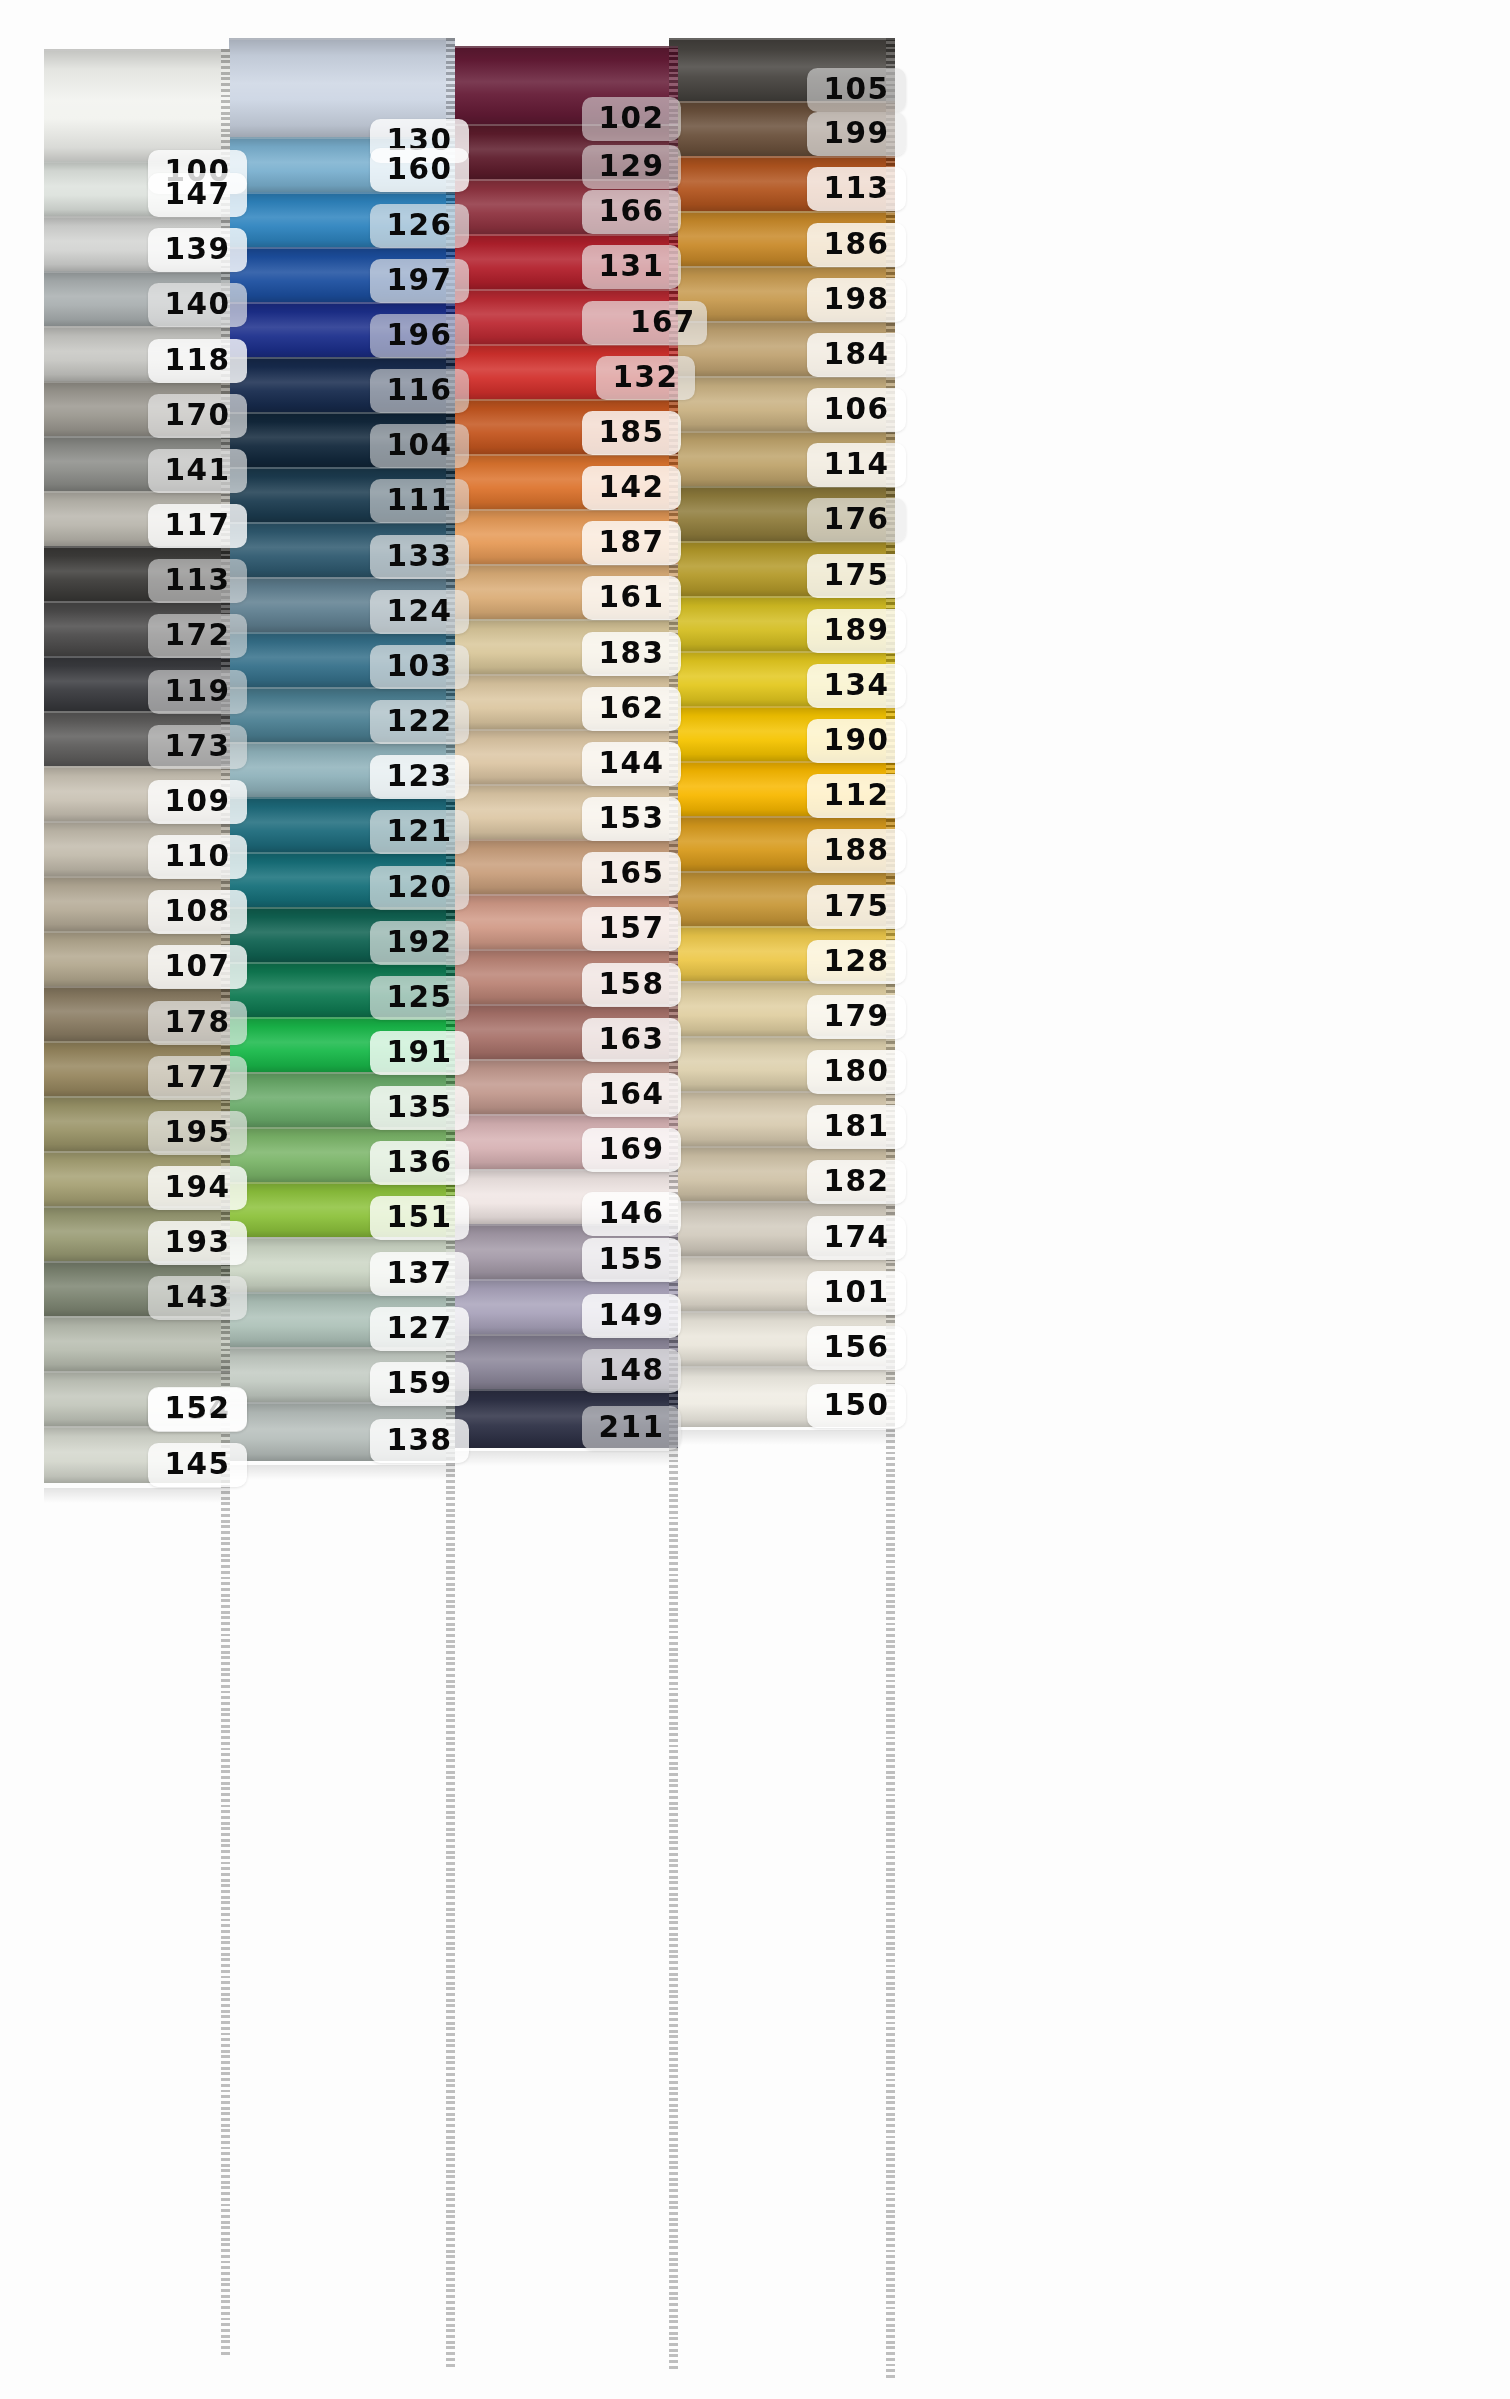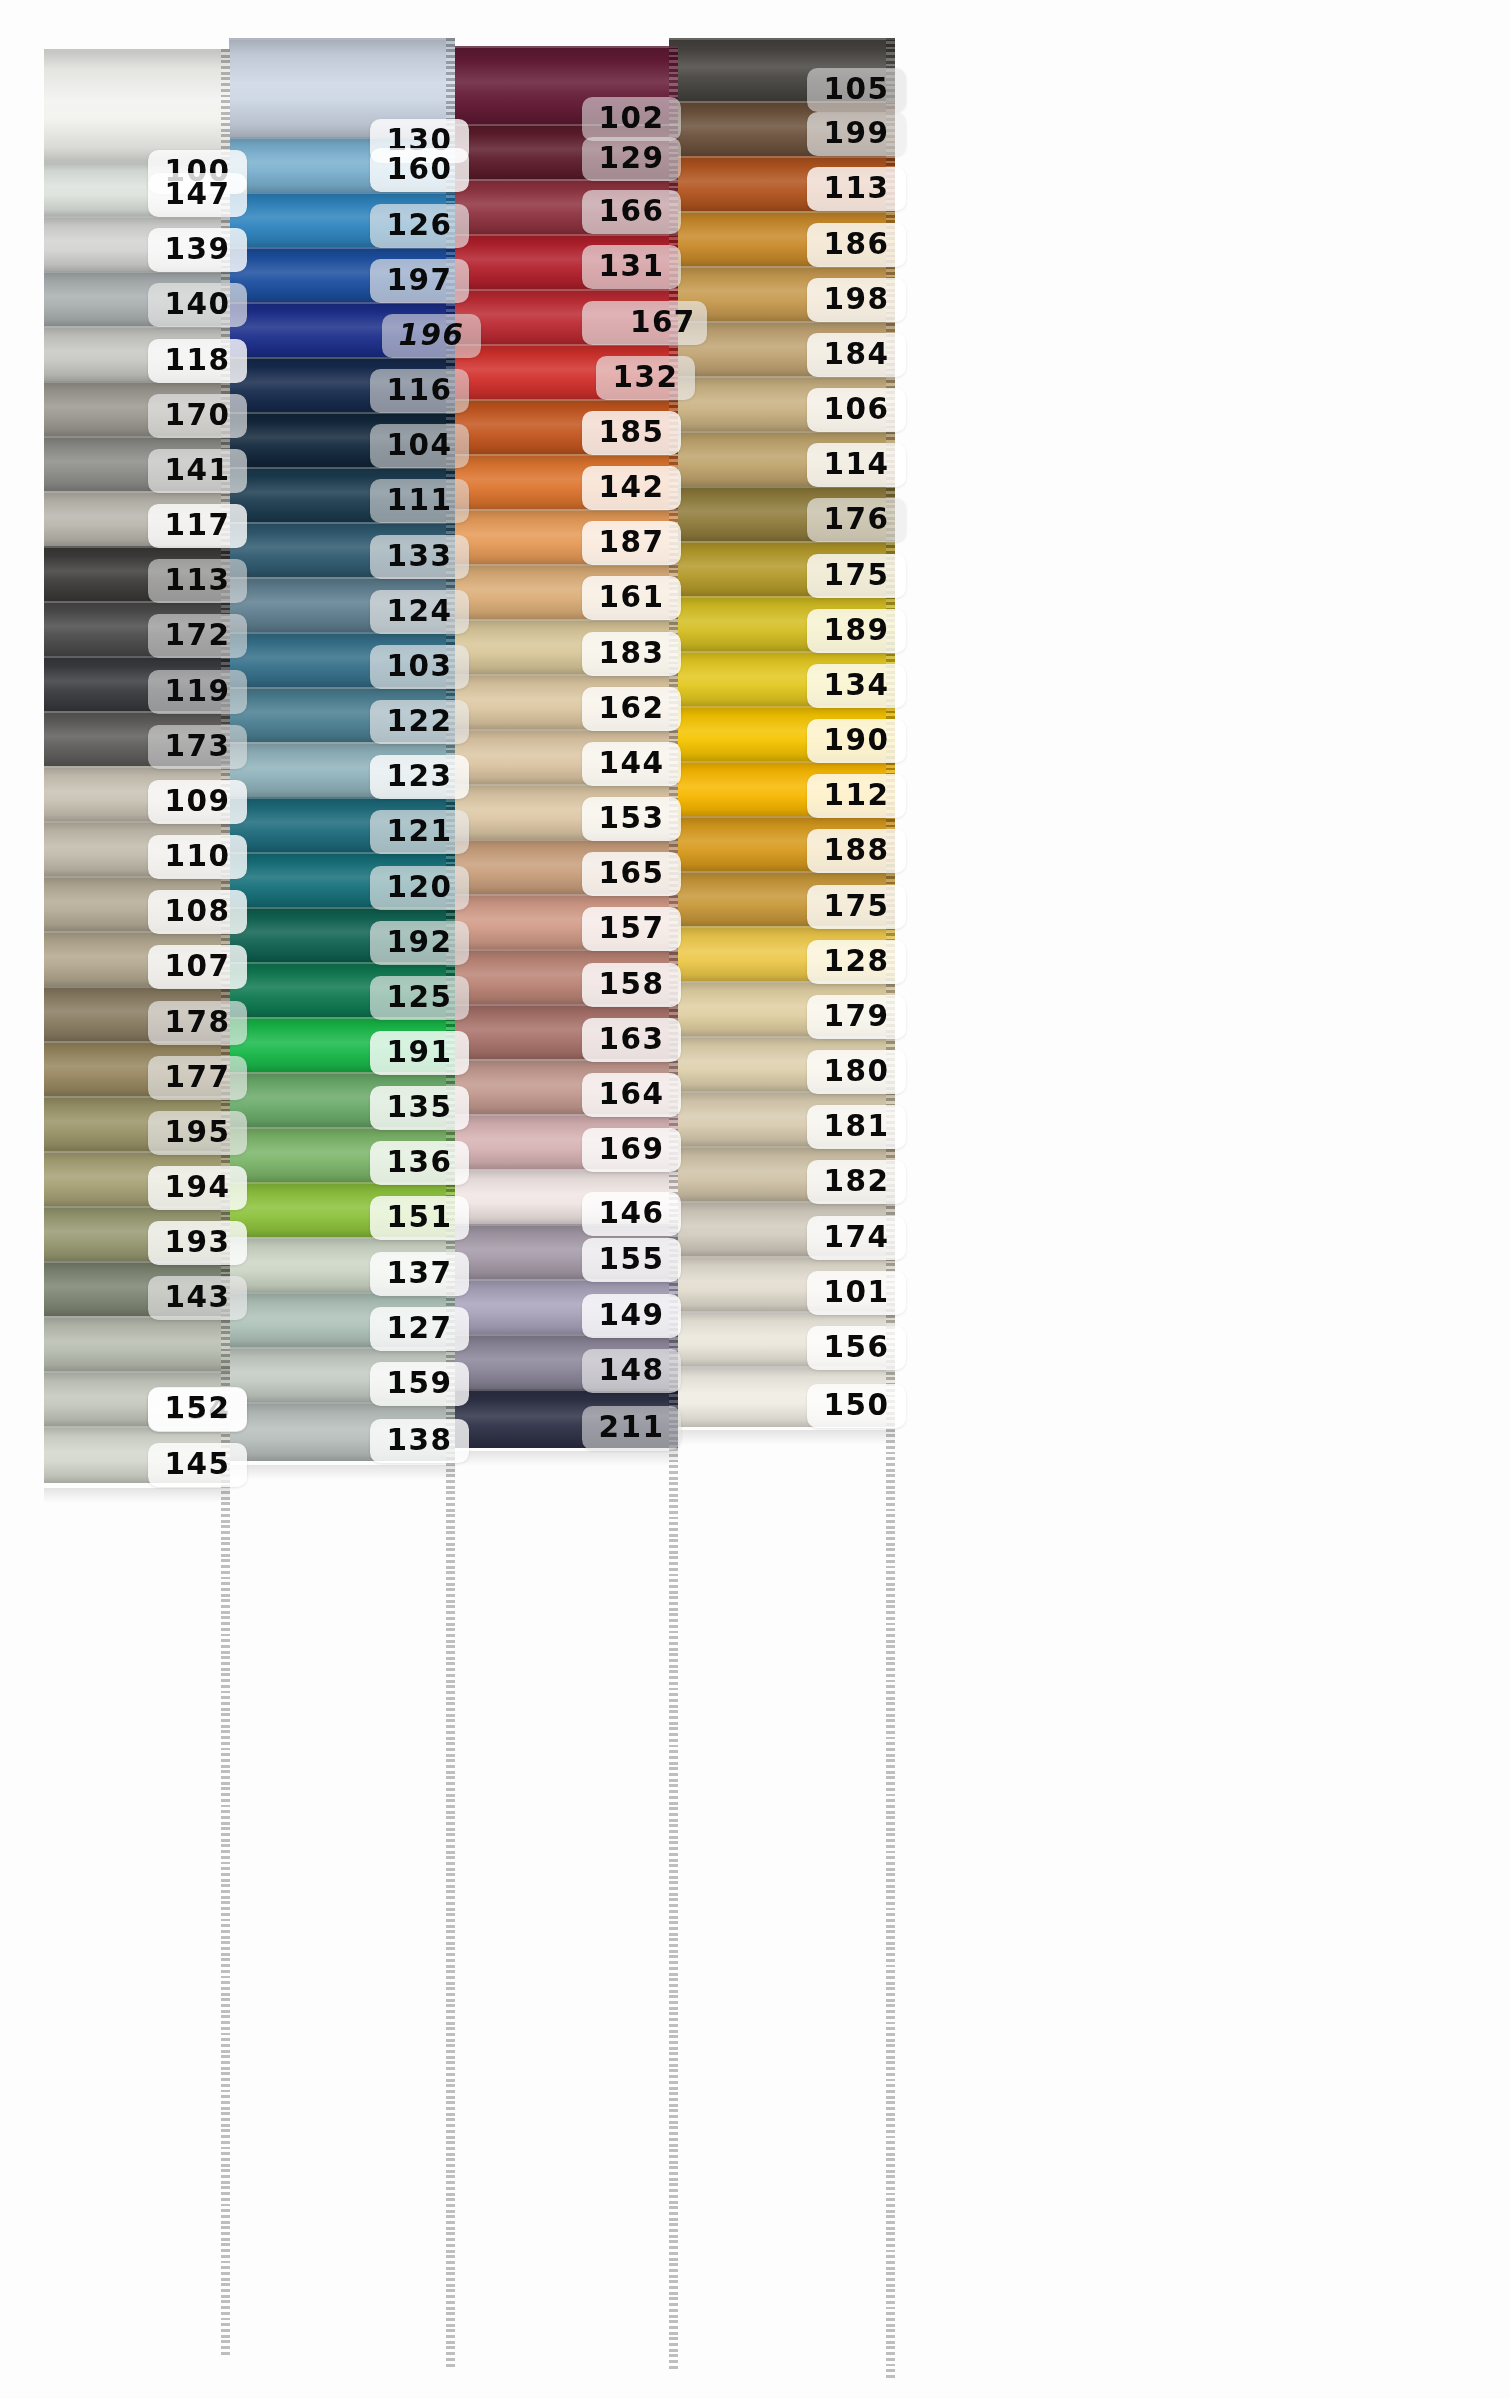--- a/index.html
+++ b/index.html
@@ -546,21 +546,21 @@
     <div class="label" style="left: 148px; top: 1166px;">194</div>
     <div class="label" style="left: 148px; top: 1221px;">193</div>
     <div class="label dim" style="left: 148px; top: 1276px;">143</div>
     <div class="label" style="left: 148px; top: 1388px;">154</div>
     <div class="label" style="left: 148px; top: 1387px;">152</div>
     <div class="label" style="left: 148px; top: 1443px;">145</div>
     <div class="label" style="left: 370px; top: 119px;">130</div>
     <div class="label" style="left: 370px; top: 148px;">160</div>
     <div class="label dim" style="left: 370px; top: 204px;">126</div>
     <div class="label dim" style="left: 370px; top: 259px;">197</div>
-    <div class="label dark" style="left: 382px; top: 314px; font-style: italic;">196</div>
+    <div class="label dark" style="left: 370px; top: 314px;">196</div>
     <div class="label dark" style="left: 370px; top: 369px;">116</div>
     <div class="label dark" style="left: 370px; top: 424px;">104</div>
     <div class="label dark" style="left: 370px; top: 479px;">111</div>
     <div class="label dim" style="left: 370px; top: 535px;">133</div>
     <div class="label dim" style="left: 370px; top: 590px;">124</div>
     <div class="label dim" style="left: 370px; top: 645px;">103</div>
     <div class="label dim" style="left: 370px; top: 700px;">122</div>
     <div class="label" style="left: 370px; top: 755px;">123</div>
     <div class="label dim" style="left: 370px; top: 810px;">121</div>
     <div class="label dim" style="left: 370px; top: 866px;">120</div>
@@ -568,21 +568,21 @@
     <div class="label dim" style="left: 370px; top: 976px;">125</div>
     <div class="label" style="left: 370px; top: 1031px;">191</div>
     <div class="label" style="left: 370px; top: 1086px;">135</div>
     <div class="label" style="left: 370px; top: 1141px;">136</div>
     <div class="label" style="left: 370px; top: 1196px;">151</div>
     <div class="label" style="left: 370px; top: 1252px;">137</div>
     <div class="label" style="left: 370px; top: 1307px;">127</div>
     <div class="label" style="left: 370px; top: 1362px;">159</div>
     <div class="label" style="left: 370px; top: 1419px;">138</div>
     <div class="label dark" style="left: 582px; top: 97px;">102</div>
-    <div class="label dark" style="left: 582px; top: 137px;">129</div>
+    <div class="label dark" style="left: 582px; top: 145px;">129</div>
     <div class="label dim" style="left: 582px; top: 190px;">166</div>
     <div class="label dim" style="left: 582px; top: 245px;">131</div>
     <div class="label dim" style="left: 582px; top: 301px; padding-left: 48px;">167</div>
     <div class="label dim" style="left: 582px; top: 356px; margin-left: 14px;">132</div>
     <div class="label" style="left: 582px; top: 411px;">185</div>
     <div class="label" style="left: 582px; top: 466px;">142</div>
     <div class="label" style="left: 582px; top: 521px;">187</div>
     <div class="label" style="left: 582px; top: 576px;">161</div>
     <div class="label" style="left: 582px; top: 632px;">183</div>
     <div class="label" style="left: 582px; top: 687px;">162</div>

